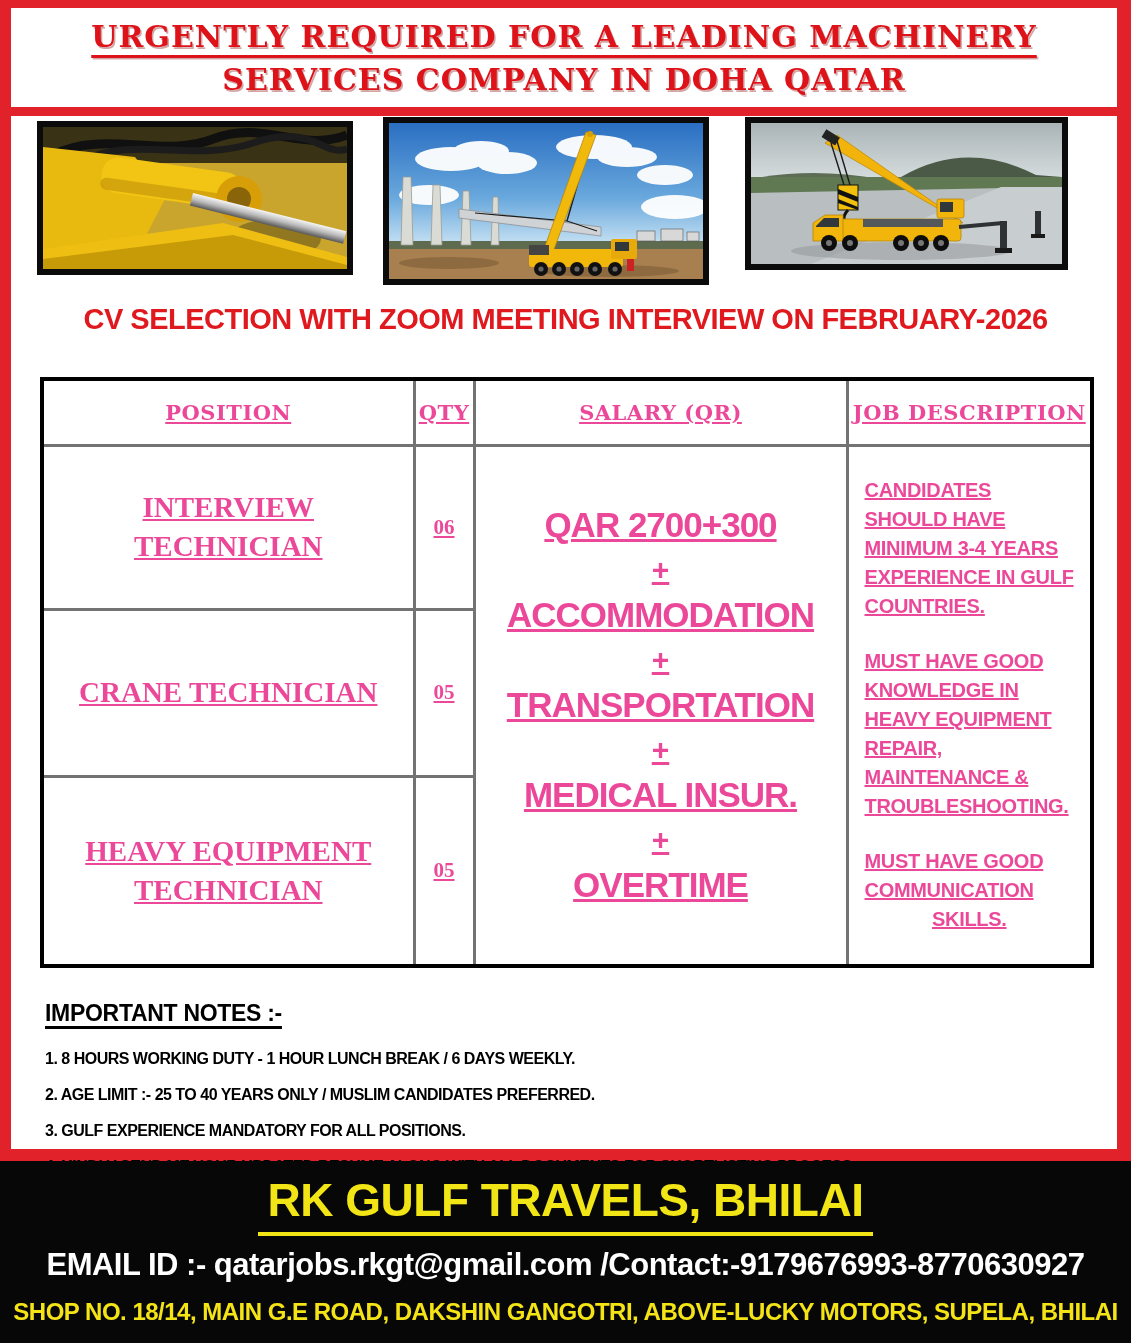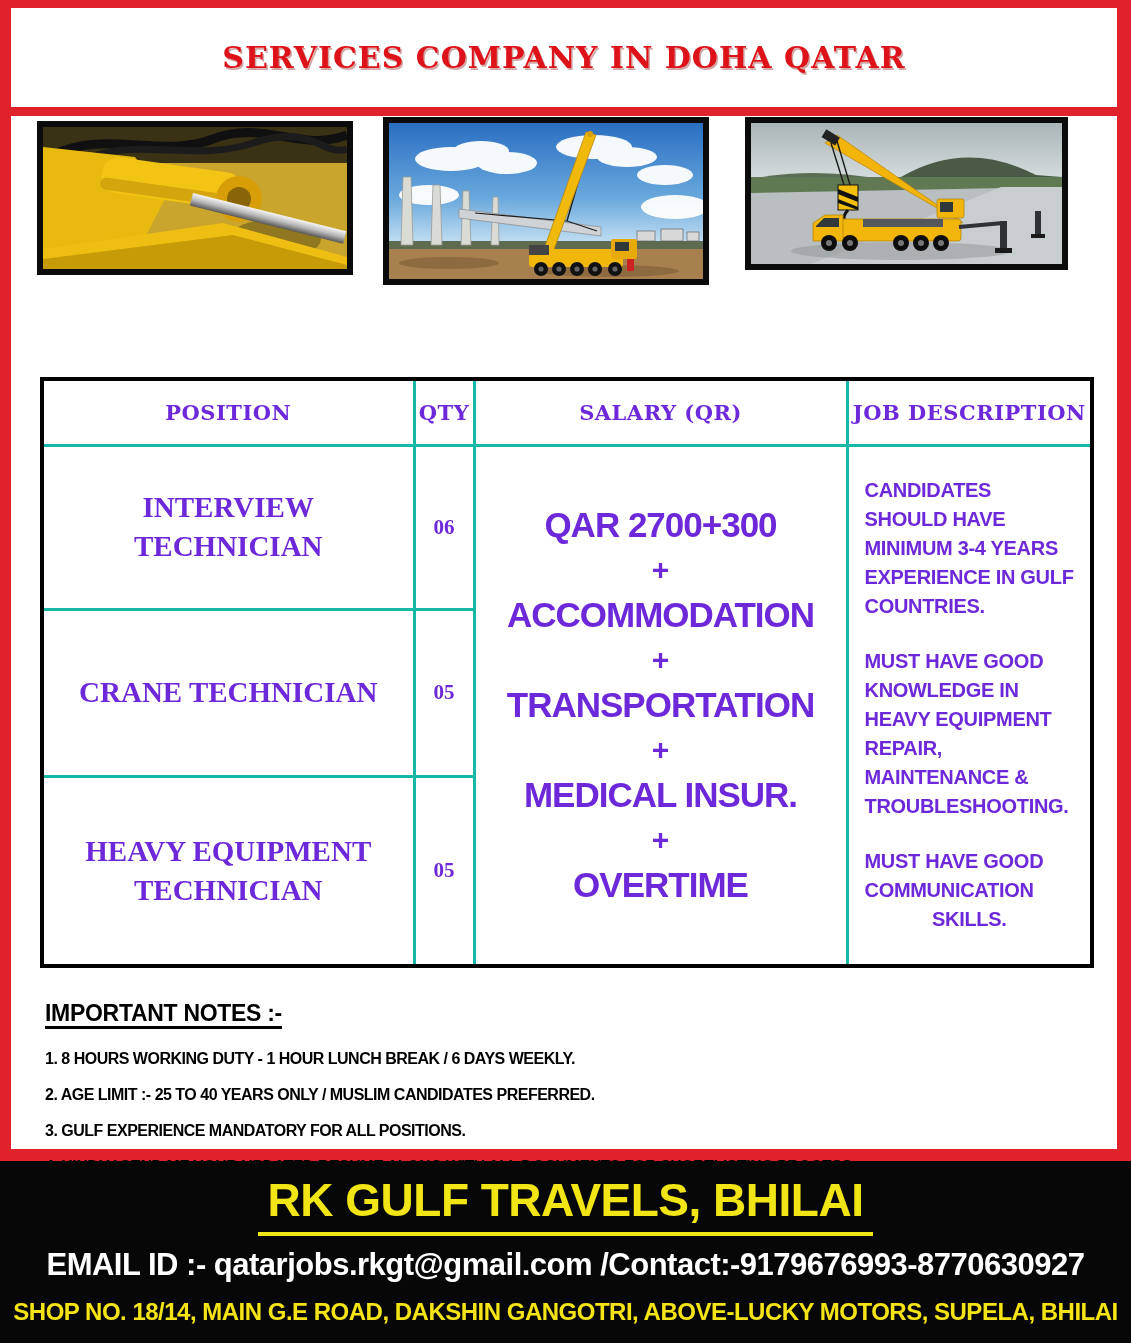--- a/index.html
+++ b/index.html
@@ -28,22 +28,22 @@
   .photo-2{left:383px;top:117px;width:326px;height:168px;}
   .photo-3{left:745px;top:117px;width:323px;height:153px;}
 
   
   .cv-heading{position:absolute;left:0;top:303px;width:1131px;text-align:center;
     font-weight:bold;font-size:29px;letter-spacing:-0.5px;color:#e0191f;}
 
   
   .positions-table{position:absolute;left:40px;top:377px;width:1050px;border-collapse:collapse;
     table-layout:fixed;border:4px solid #000;}
-  .positions-table th,.positions-table td{border:3px solid #14b8a6;text-align:center;vertical-align:middle;
-    color:#6d28d9;box-sizing:border-box;}
+  .positions-table th,.positions-table td{border:3px solid #737373;text-align:center;vertical-align:middle;
+    color:#ec4899;box-sizing:border-box;text-decoration:underline;}
   .positions-table th{font-family:"DejaVu Serif",serif;font-weight:bold;font-size:21px;letter-spacing:.5px;}
   tr.r-head{height:66px;}
   tr.r1{height:164px;} tr.r2{height:167px;} tr.r3{height:190px;}
   .col-pos{width:372px;} .col-qty{width:60px;} .col-sal{width:373px;} .col-jd{width:245px;}
   td.pos{font-family:"Liberation Serif",serif;font-weight:bold;font-size:29px;padding:0 30px;line-height:1.35;}
   td.qty{font-family:"Liberation Serif",serif;font-weight:bold;font-size:21px;}
   td.sal{padding:12px;}
   .sal-word{font-weight:bold;font-size:35px;letter-spacing:-1px;line-height:44px;}
   .sal-plus{font-weight:bold;font-size:30px;line-height:46px;}
   td.jd{text-align:left;padding:0 16px;font-weight:bold;font-size:20px;line-height:29px;letter-spacing:-0.3px;}
@@ -69,20 +69,21 @@
 
 <div class="poster">
 
   <div class="bar bar-top"></div>
   <div class="bar bar-left"></div>
   <div class="bar bar-right"></div>
   <div class="bar bar-divider"></div>
   <div class="bar bar-bottom"></div>
 
   <div class="header-banner">
+    <div class="header-line u">URGENTLY REQUIRED FOR A LEADING MACHINERY</div>
     <div class="header-line">SERVICES COMPANY IN DOHA QATAR</div>
   </div>
 
   <div class="photo photo-1">
     <svg viewBox="0 0 304 142" preserveAspectRatio="none">
       <defs>
         <linearGradient id="chrome1" x1="0" y1="0" x2="0" y2="1">
           <stop offset="0" stop-color="#f6f6f6"></stop>
             <stop offset="0.5" stop-color="#b9b9b9"></stop>
             <stop offset="1" stop-color="#565656"></stop>
@@ -215,20 +216,21 @@
           <circle cx="190" cy="120" r="3"></circle>
       </g>
       <line x1="208" y1="104" x2="252" y2="100" stroke="#2e3234" stroke-width="4"></line>
       <rect x="249" y="98" width="7" height="28" fill="#2e3234"></rect>
       <rect x="244" y="125" width="17" height="5" fill="#1a1a1a"></rect>
       <rect x="284" y="88" width="6" height="24" fill="#2e3234"></rect>
       <rect x="280" y="111" width="14" height="4" fill="#1a1a1a"></rect>
     </svg>
   </div>
 
+  <div class="cv-heading">CV SELECTION WITH ZOOM MEETING INTERVIEW ON FEBRUARY-2026</div>
 
   <table class="positions-table">
     <colgroup>
       <col class="col-pos">
         <col class="col-qty">
         <col class="col-sal">
         <col class="col-jd">
     </colgroup>
     <tbody>
         <tr class="r-head">

